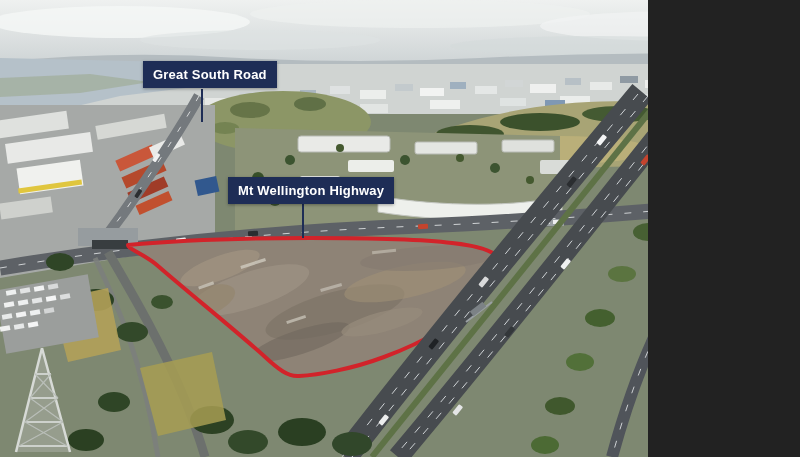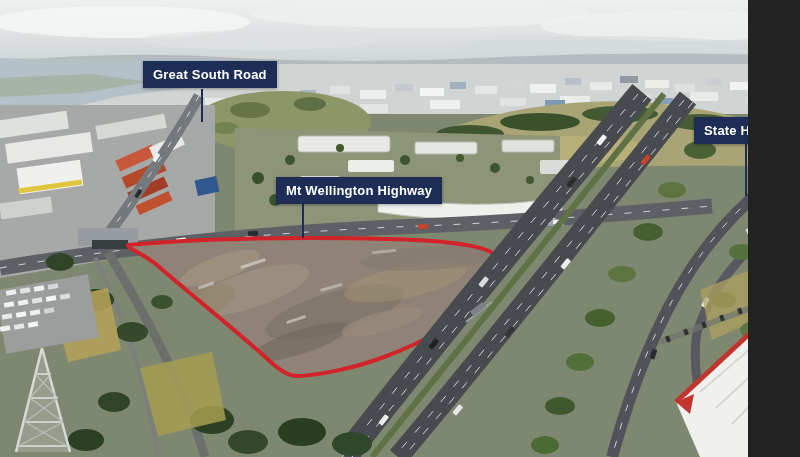--- a/index.html
+++ b/index.html
@@ -2,21 +2,21 @@
 <html style="--label-bg: #1e2d56; --label-text: #ffffff; --boundary: #d2232a;"><head>
 <meta charset="utf-8">
 <style>
   :root{
     --label-bg:#1e2d56;
     --label-text:#ffffff;
     --boundary:#d2232a;
   }
   html,body{margin:0;padding:0;background:#222;}
   .stage{
-    position:relative;width:748px;height:457px;overflow:hidden;
+    position:relative;width:648px;height:457px;overflow:hidden;
     font-family:"Liberation Sans",sans-serif;
   }
   .stage svg{position:absolute;left:0;top:0;}
   .map-label{
     position:absolute;
     background:var(--label-bg);
     color:var(--label-text);
     font-size:13px;
     font-weight:bold;
     letter-spacing:.2px;
@@ -300,19 +300,19 @@
     <rect x="702" y="322" width="4" height="6" fill="#2e3134" transform="rotate(-20 704 325)"></rect>
     <rect x="720" y="315" width="4" height="6" fill="#2e3134" transform="rotate(-20 722 318)"></rect>
     <rect x="738" y="308" width="4" height="6" fill="#2e3134" transform="rotate(-20 740 311)"></rect>
     <rect x="756" y="301" width="4" height="6" fill="#2e3134" transform="rotate(-20 758 304)"></rect>
   </g>
 </svg>
 
 <div class="map-label" style="left:143px;top:61px;">Great South Road</div>
 <div class="pointer" style="left:201px;top:89px;height:33px;"></div>
 
-<div class="map-label" style="left:228px;top:177px;margin-left:48px;">Mt Wellington Highway</div>
+<div class="map-label" style="left:228px;top:177px;">Mt Wellington Highway</div>
 <div class="pointer" style="left:302px;top:203px;height:35px;"></div>
 
 <div class="map-label" style="left:694px;top:117px;">State Highway 1</div>
 <div class="pointer" style="left:745px;top:143px;height:53px;"></div>
 
 </div>
 
 </body></html>

